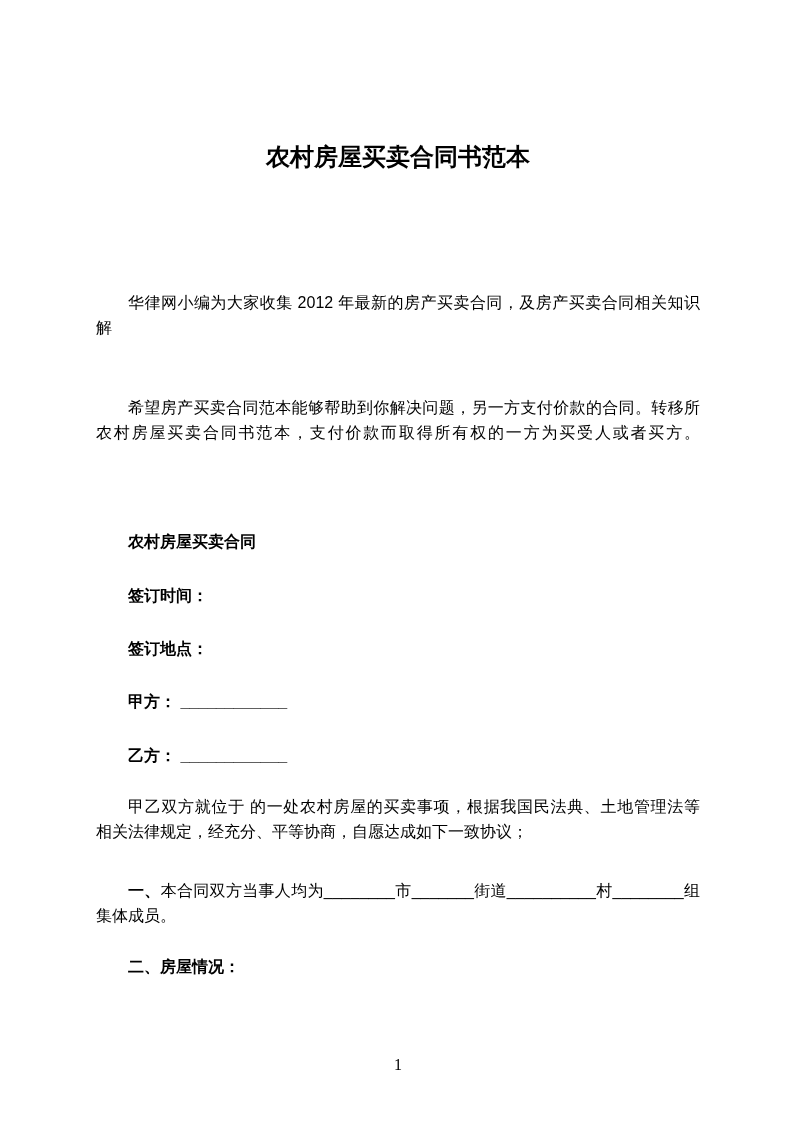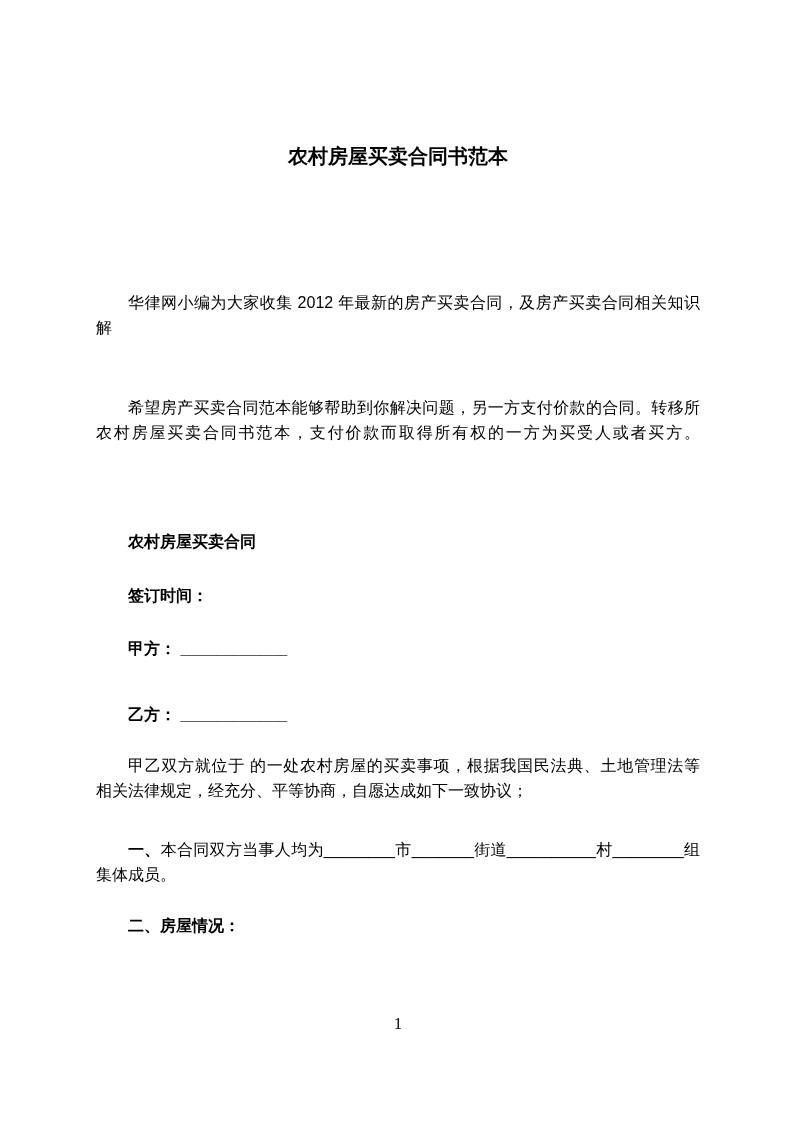--- a/index.html
+++ b/index.html
@@ -11,37 +11,37 @@
     background: #ffffff;
     color: #000000;
     font-family: "Liberation Sans", "DejaVu Sans", sans-serif;
     font-size: 16px;
     overflow: hidden;
     position: relative;
   }
   .content { padding-left: 96px; padding-right: 93px; }
   .doc-title {
     margin-top: 140px;
-    font-size: 20px;
+    font-size: 24px;
     font-weight: 700;
     line-height: 33px;
     text-align: center;
   }
   .line { line-height: 25px; }
   .stretch { text-align: justify; text-align-last: justify; }
   .indent { text-indent: 32px; }
   .bold { font-weight: 700; }
   .blank { font-weight: 700; white-space: pre; }
   #p-intro    { margin-top: 117px; }
   #p-def      { margin-top: 55px; }
   #h-contract { margin-top: 84px; }
   #h-time     { margin-top: 29px; }
   #h-place    { margin-top: 28px; }
   #h-party-a  { margin-top: 28px; }
-  #h-party-b  { margin-top: 41px; }
+  #h-party-b  { margin-top: 29px; }
   #p-preamble { margin-top: 26px; }
   #p-clause1  { margin-top: 34px; }
   #h-clause2  { margin-top: 26px; }
   .page-footer {
     margin-top: 74px;
     text-align: center;
     font-family: "Liberation Serif", "DejaVu Serif", serif;
     font-size: 16px;
     line-height: 24px;
   }
@@ -60,20 +60,21 @@
 
     <div id="p-def">
       <div class="line indent stretch">希望房产买卖合同范本能够帮助到你解决问题，另一方支付价款的合同。转移所</div>
       <div class="line stretch">农村房屋买卖合同书范本，支付价款而取得所有权的一方为买受人或者买方。</div>
     </div>
 
     <div id="h-contract" class="line indent bold">农村房屋买卖合同</div>
 
     <div id="h-time" class="line indent bold">签订时间：</div>
 
+    <div id="h-place" class="line indent bold">签订地点：</div>
 
     <div id="h-party-a" class="line indent">
       <span class="bold">甲方：</span><span class="blank"> ____________</span>
     </div>
 
     <div id="h-party-b" class="line indent">
       <span class="bold">乙方：</span><span class="blank"> ____________</span>
     </div>
 
     <div id="p-preamble">

